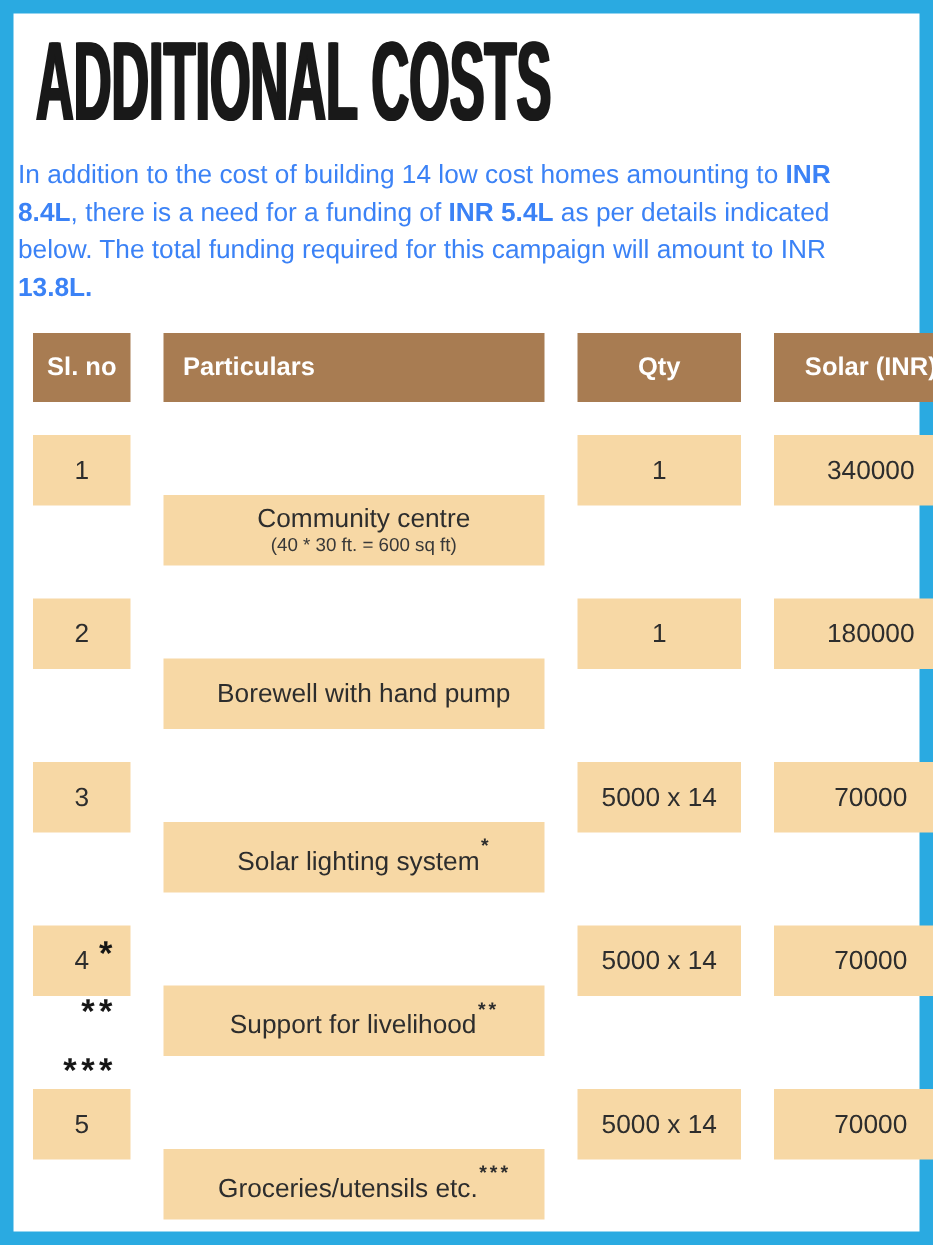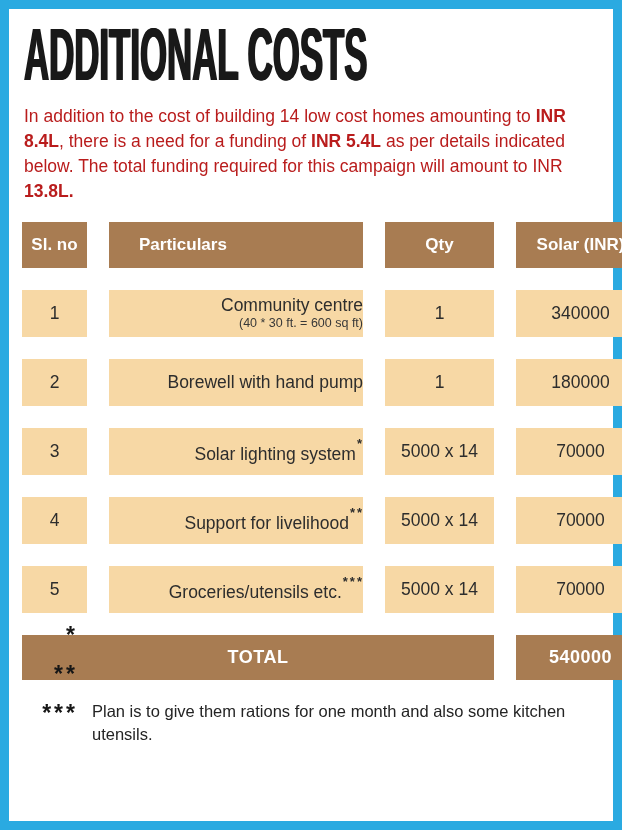--- a/index.html
+++ b/index.html
@@ -27,45 +27,45 @@
     position:absolute;left:24px;top:14px;
     font-size:60px;font-weight:bold;line-height:1.1;
     color:var(--title-ink);
     letter-spacing:0px;
     transform:scale(0.58,1.25);
     transform-origin:top left;
     white-space:nowrap;
     text-shadow:1.4px 0 0 currentColor,-1.4px 0 0 currentColor;
   }
   .intro{
-    position:absolute;left:24px;top:104px;width:584px;
-    font-size:17.5px;line-height:25px;color:#b91c1c;
+    position:absolute;left:12px;top:104px;width:584px;
+    font-size:17.5px;line-height:25px;color:#3b82f6;
   }
   .intro b{font-weight:bold;}
   .cost-table{
     position:absolute;left:22px;top:222px;
     display:grid;
     grid-template-columns:65px 254px 109px 129px;
     column-gap:7px;row-gap:8px;gap:22px;
   }
   .th{
     background:var(--brown);color:#ffffff;
     height:46px;font-size:17px;font-weight:bold;
     display:flex;align-items:center;justify-content:center;
   }
-  .th.left{justify-content:flex-start;padding-left:30px;}
+  .th.left{justify-content:flex-start;padding-left:13px;}
   .td{
     background:var(--tan);
     height:47px;font-size:17.5px;color:#2d2d2d;
     display:flex;align-items:center;justify-content:center;
     text-align:center;
   }
   .td.left{
-    flex-direction:column;align-items:flex-end;justify-content:center;
-    padding-left:13px;text-align:left;
+    flex-direction:column;align-items:center;justify-content:center;
+    padding-left:13px;text-align:left;margin-top:40px;
   }
   .p-main{line-height:19px;}
   .p-main sup{
     font-size:13px;font-weight:bold;letter-spacing:2px;
     position:relative;top:-5px;left:1px;
   }
   .p-sub{font-size:12.5px;line-height:15px;color:#383838;margin-top:1px;}
   .total-cell{
     background:var(--brown);color:#ffffff;
     height:45px;font-size:18px;font-weight:bold;letter-spacing:.5px;
@@ -140,16 +140,15 @@
 
   <div class="footnotes">
       <div class="footnote">
         <span class="fn-stars">*</span>
       </div>
       <div class="footnote">
         <span class="fn-stars">**</span>
       </div>
       <div class="footnote">
         <span class="fn-stars">***</span>
-        <span class="fn-text">Plan is to give them rations for one month and also some kitchen utensils.</span>
       </div>
     </div>
 </div>
 
 </body></html>

